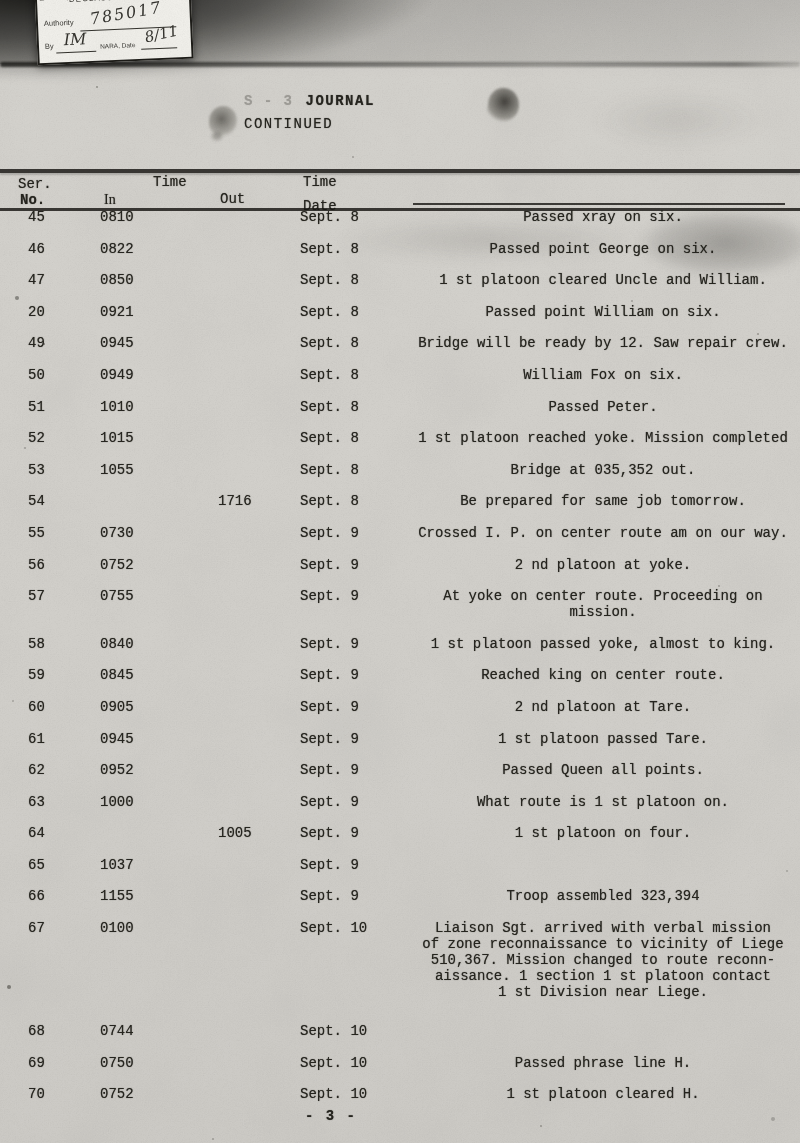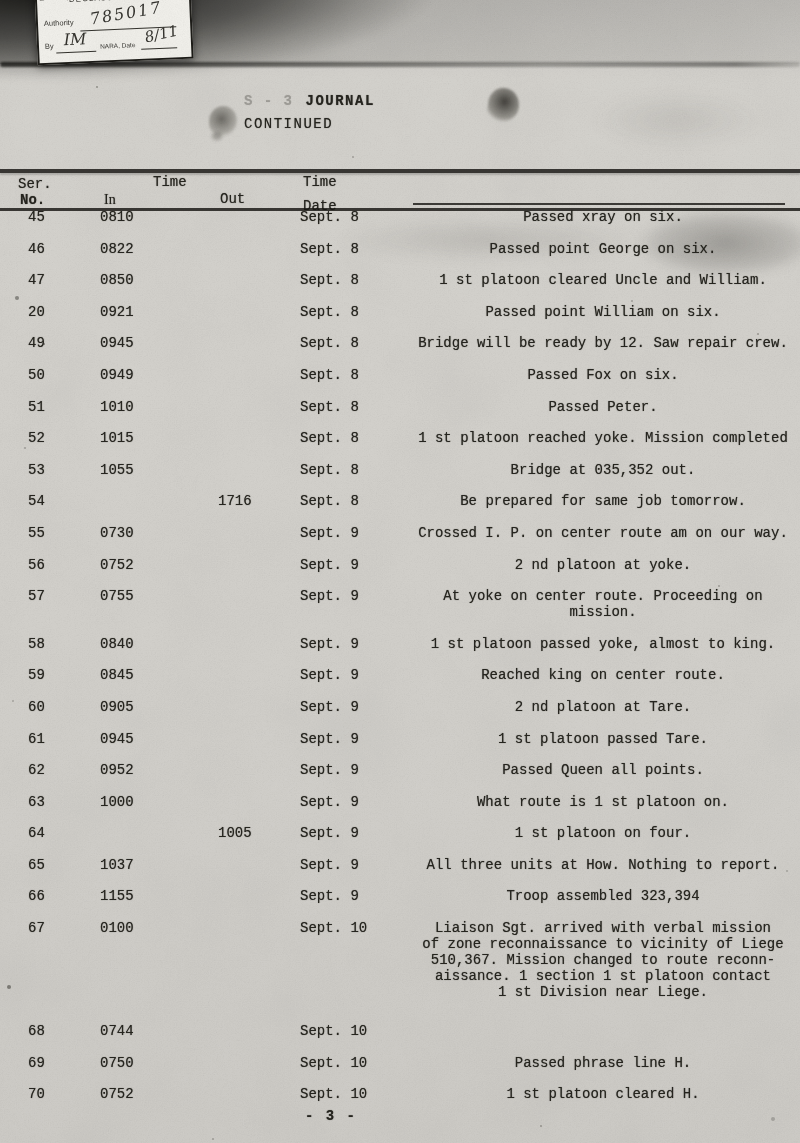--- a/index.html
+++ b/index.html
@@ -212,21 +212,21 @@
       <span class="c-in">0945</span>
       <span class="c-out"></span>
       <span class="c-date">Sept. 8</span>
       <span class="c-text">Bridge will be ready by 12. Saw repair crew.</span>
     </div>
       <div class="t-row ink">
       <span class="c-no">50</span>
       <span class="c-in">0949</span>
       <span class="c-out"></span>
       <span class="c-date">Sept. 8</span>
-      <span class="c-text">Passed Fox on six.</span>
+      <span class="c-text">William Fox on six.</span>
     </div>
       <div class="t-row ink">
       <span class="c-no">51</span>
       <span class="c-in">1010</span>
       <span class="c-out"></span>
       <span class="c-date">Sept. 8</span>
       <span class="c-text">Passed Peter.</span>
     </div>
       <div class="t-row ink">
       <span class="c-no">52</span>
@@ -318,21 +318,20 @@
       <span class="c-in"></span>
       <span class="c-out">1005</span>
       <span class="c-date">Sept. 9</span>
       <span class="c-text">1 st platoon on four.</span>
     </div>
       <div class="t-row ink">
       <span class="c-no">65</span>
       <span class="c-in">1037</span>
       <span class="c-out"></span>
       <span class="c-date">Sept. 9</span>
-      <span class="c-text">All three units at How. Nothing to report.</span>
     </div>
       <div class="t-row ink">
       <span class="c-no">66</span>
       <span class="c-in">1155</span>
       <span class="c-out"></span>
       <span class="c-date">Sept. 9</span>
       <span class="c-text">Troop assembled 323,394</span>
     </div>
       <div class="t-row ink">
       <span class="c-no">67</span>

